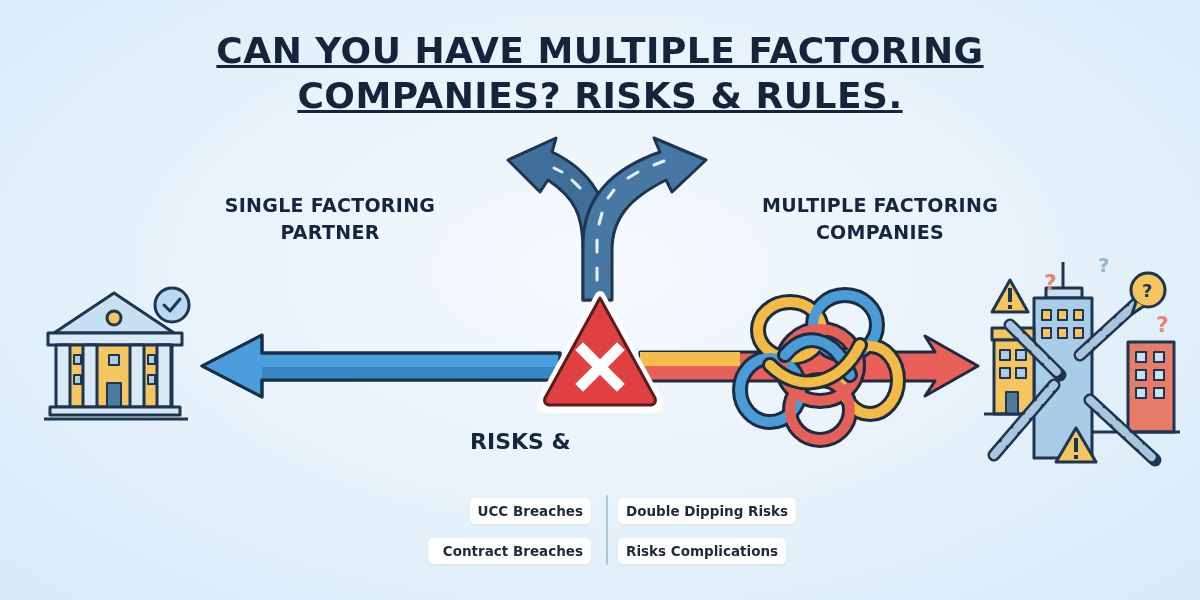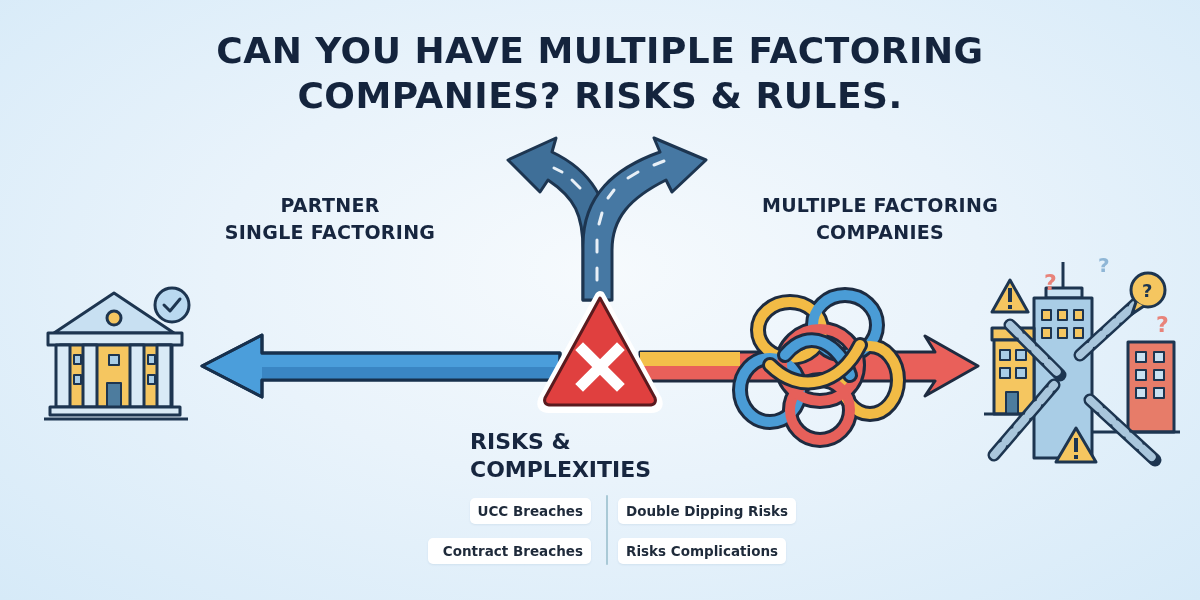--- a/index.html
+++ b/index.html
@@ -5,21 +5,21 @@
   html, body { margin: 0; padding: 0; }
   body {
     width: 1200px; height: 600px; overflow: hidden; position: relative;
     background: radial-gradient(ellipse at 50% 45%, #f6fafd 0%, #e9f3fb 45%, #d6eaf8 100%);
     font-family: "DejaVu Sans", sans-serif;
     color: #15263f;
   }
   .title {
     position: absolute; left: 0; top: 28px; width: 1200px;
     text-align: center; font-weight: bold; font-size: 36px; line-height: 45px;
-    letter-spacing: 0.5px; color: #14243d;
+    letter-spacing: 0.5px; color: #14243d; text-decoration: underline;
   }
   .side-label {
     position: absolute; text-align: center; font-weight: bold;
     font-size: 19px; line-height: 27px; color: #17263f; letter-spacing: 0.3px;
   }
   .left-label { left: 180px; top: 192px; width: 300px; }
   .right-label { left: 720px; top: 192px; width: 320px; }
   .center-label {
     position: absolute; left: 470px; top: 428px; width: 300px;
     font-weight: bold; font-size: 22px; line-height: 28px; color: #17263f;
@@ -38,22 +38,22 @@
 </style>
 </head>
 <body>
 
 <div class="title">
   <div>CAN YOU HAVE MULTIPLE FACTORING</div>
   <div>COMPANIES? RISKS &amp; RULES.</div>
 </div>
 
 <div class="side-label left-label">
+  <div>SINGLE FACTORING</div>
   <div>PARTNER</div>
-  <div>SINGLE FACTORING</div>
 </div>
 
 <div class="side-label right-label">
   <div>MULTIPLE FACTORING</div>
   <div>COMPANIES</div>
 </div>
 
 <svg style="left:0;top:0;" width="1200" height="600" viewBox="0 0 1200 600">
   <g stroke="#1d3550" stroke-width="3" stroke-linejoin="round">
 
@@ -190,20 +190,19 @@
       <rect x="94" y="205" width="4" height="4"></rect>
     <text x="162" y="47" font-size="18">?</text>
   </g>
   <text x="64" y="40" font-size="22" font-weight="bold" fill="#e8837a" font-family="DejaVu Sans, sans-serif">?</text>
   <text x="118" y="22" font-size="20" font-weight="bold" fill="#8fb6d6" font-family="DejaVu Sans, sans-serif">?</text>
   <text x="176" y="82" font-size="22" font-weight="bold" fill="#e8837a" font-family="DejaVu Sans, sans-serif">?</text>
 </svg>
 
 <div class="center-label">
   <div>RISKS &amp;</div>
-  <div>COMPLEXITIES</div>
 </div>
 
 <div class="chip" style="right:609px; top:498px;">UCC Breaches</div>
 <div class="chip" style="left:618px; top:498px;">Double Dipping Risks</div>
 <div class="chip" style="right:609px; top:538px;padding-left:15px;">Contract Breaches</div>
 <div class="chip" style="left:618px; top:538px;">Risks Complications</div>
 <div class="divider"></div>
 
 </body></html>

